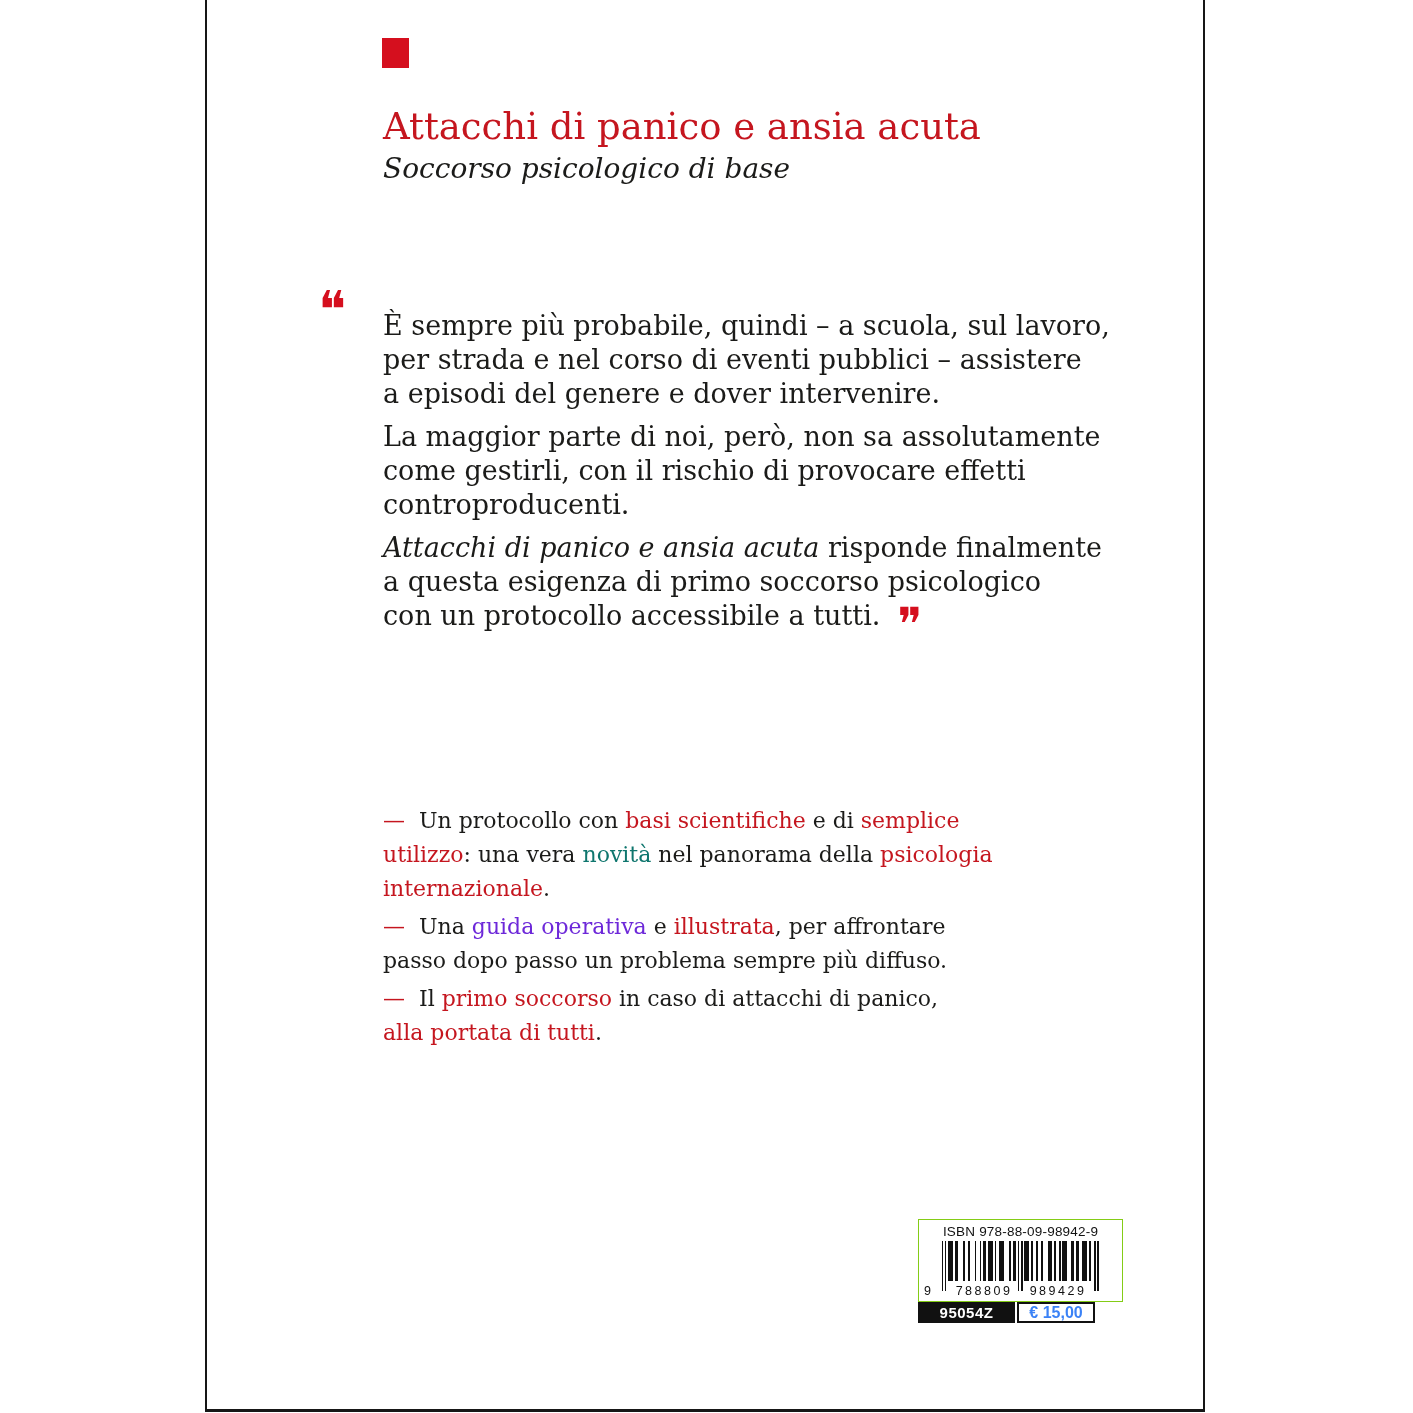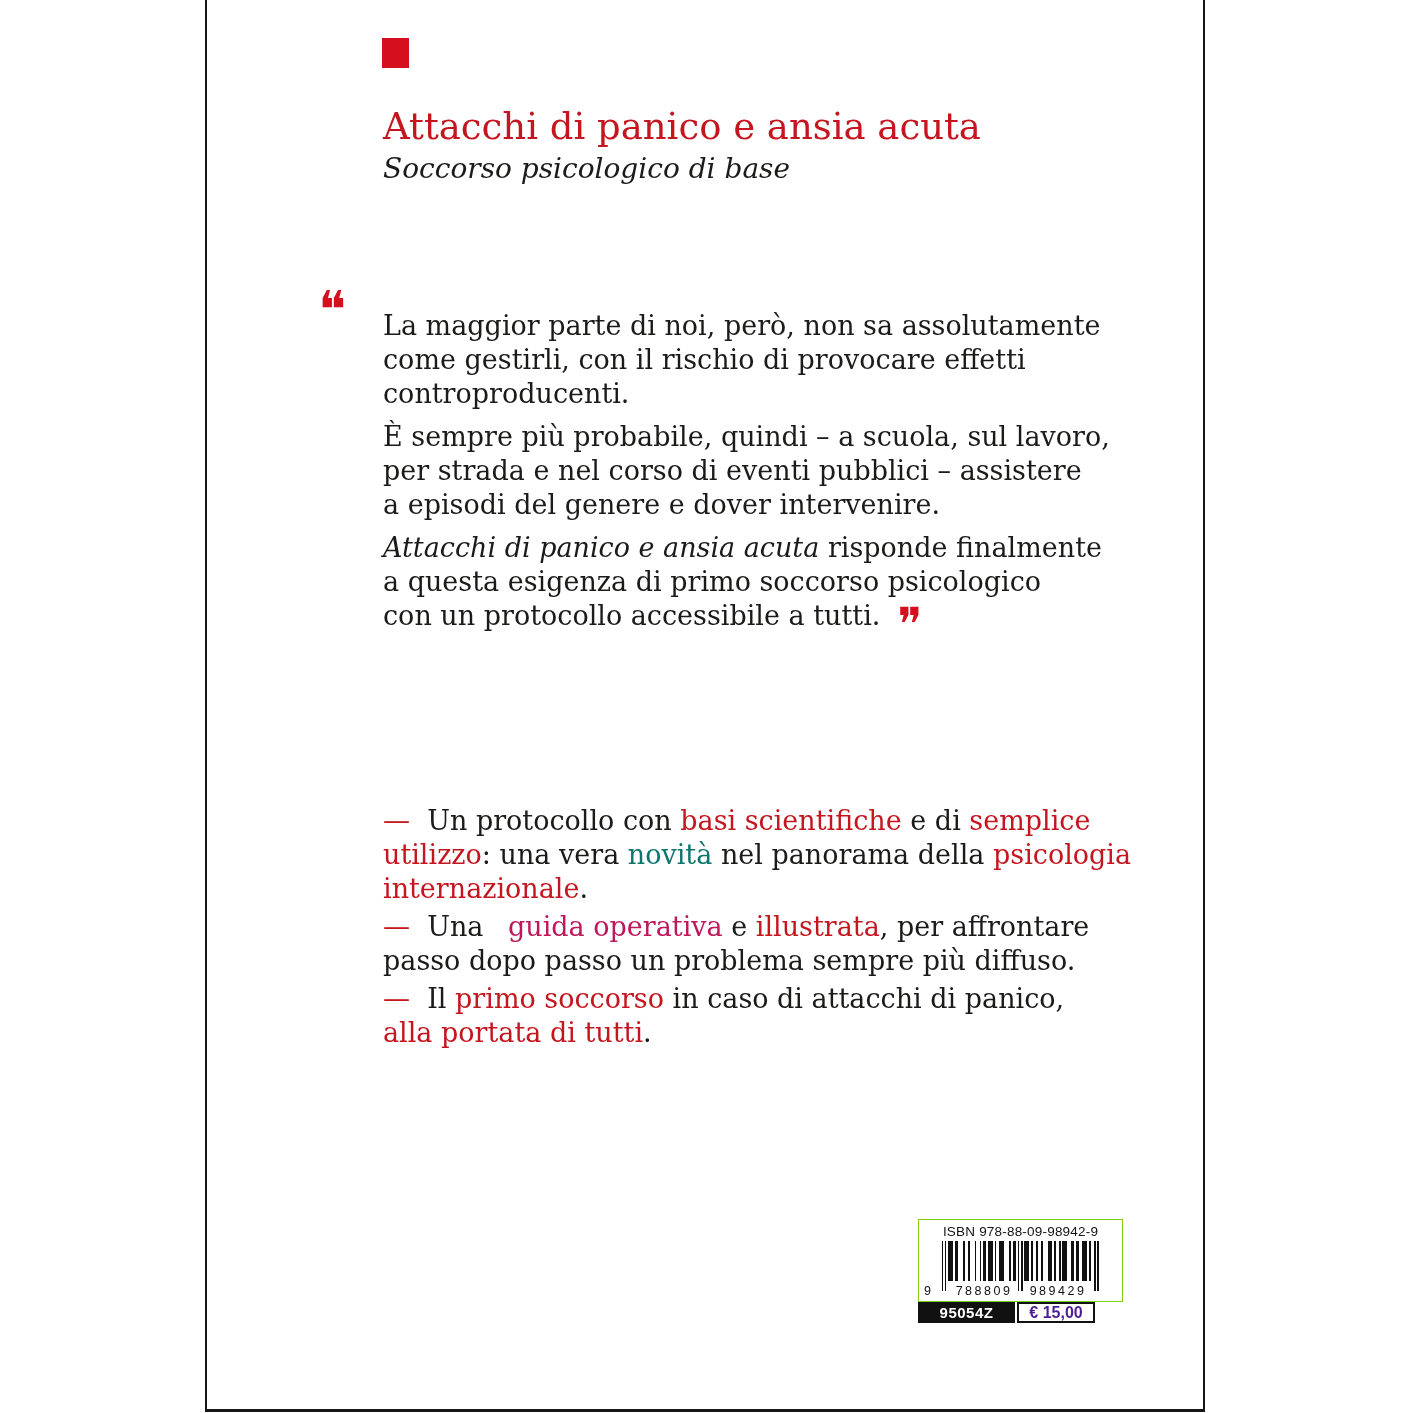--- a/index.html
+++ b/index.html
@@ -12,21 +12,21 @@
   .cover-border{
     left:205px;top:-4px;width:1000px;height:1416px;box-sizing:border-box;
     border:2px solid #161616;border-top:none;border-bottom-width:3px;background:#fff;
   }
   .publisher-mark{left:382px;top:38px;width:27px;height:30px;}
   .book-title{left:383px;top:105px;font-size:37px;line-height:43px;white-space:nowrap;}
   .book-subtitle{left:383px;top:152px;font-size:28px;line-height:33px;font-style:italic;white-space:nowrap;}
   .quote-open{left:318px;top:284px;font-size:52px;line-height:52px;font-family:"DejaVu Sans",sans-serif;}
   .quote-block{left:383px;top:309px;width:790px;font-size:27px;line-height:34px;}
   .qpara{margin:0 0 9px 0;white-space:pre-wrap;}
-  .bullets-block{left:383px;top:804px;width:790px;font-size:27px;line-height:34px;}
+  .bullets-block{left:383px;top:804px;width:790px;font-size:22px;line-height:34px;}
   .bullet{margin:0 0 4px 0;white-space:pre-wrap;}
   .red{}
   .it{font-style:italic;}
   .qclose{font-family:"DejaVu Sans",sans-serif;font-size:46px;line-height:0;vertical-align:-15px;}
   
   .bc-box{
     left:918px;top:1219px;width:205px;height:83px;box-sizing:border-box;
     border:1px solid #84cc16;background:#fff;font-family:"Liberation Sans",sans-serif;
   }
   .bc-isbn{margin-top:4px;text-align:center;font-size:13.5px;letter-spacing:0.2px;color:#111;}
@@ -41,52 +41,52 @@
   .bc-strip{
     left:918px;top:1302px;width:177px;height:21px;display:flex;
     font-family:"Liberation Sans",sans-serif;
   }
   .bc-code{
     width:97px;background:#111;color:#fff;font-weight:bold;font-size:15px;
     display:flex;align-items:center;justify-content:center;letter-spacing:0.5px;
   }
   .bc-price{
     flex:1;box-sizing:border-box;border:2px solid #111;margin-left:2px;background:#fff;
-    color:#4c1d95;font-weight:bold;font-size:16px;
+    color:#3b82f6;font-weight:bold;font-size:16px;
     display:flex;align-items:center;justify-content:center;
   }
 </style>
 </head>
 <body style="color: rgb(27, 27, 25);">
 
 <div class="abs cover-border" style="border-color: rgb(22, 22, 22);"></div>
 
 <div class="abs publisher-mark" style="background: rgb(213, 15, 30);"></div>
 
 <div class="abs book-title" style="color: rgb(197, 22, 31);">Attacchi di panico e ansia acuta</div>
 <div class="abs book-subtitle">Soccorso psicologico di base</div>
 
 <div class="abs quote-open" style="color: rgb(213, 15, 30);">❝</div>
 <div class="abs quote-block" id="quote-block">
+    <div class="qpara"><span>È sempre più probabile, quindi – a scuola, sul lavoro,
+per strada e nel corso di eventi pubblici – assistere
+a episodi del genere e dover intervenire.</span></div>
     <div class="qpara"><span>La maggior parte di noi, però, non sa assolutamente
 come gestirli, con il rischio di provocare effetti
 controproducenti.</span></div>
-    <div class="qpara"><span>È sempre più probabile, quindi – a scuola, sul lavoro,
-per strada e nel corso di eventi pubblici – assistere
-a episodi del genere e dover intervenire.</span></div>
     <div class="qpara"><span class="it">Attacchi di panico e ansia acuta</span><span> risponde finalmente
 a questa esigenza di primo soccorso psicologico
 con un protocollo accessibile a tutti.  </span><span class="qclose" style="color: rgb(213, 15, 30);">❞</span></div>
   </div>
 
 <div class="abs bullets-block" id="bullets-block">
     <div class="bullet"><span class="red" style="color: rgb(197, 22, 31);">—</span><span>  Un protocollo con </span><span class="red" style="color: rgb(197, 22, 31);">basi scientifiche</span><span> e di </span><span class="red" style="color: rgb(197, 22, 31);">semplice
 utilizzo</span><span>: una vera </span><span class="red" style="color: #0f766e;">novità</span><span> nel panorama della </span><span class="red" style="color: rgb(197, 22, 31);">psicologia
 internazionale</span><span>.</span></div>
-    <div class="bullet"><span class="red" style="color: rgb(197, 22, 31);">—</span><span>  Una </span><span class="red" style="color: #be185d; margin-left: 16px;">guida operativa</span><span> e </span><span class="red" style="color: rgb(197, 22, 31);">illustrata</span><span>, per affrontare
+    <div class="bullet"><span class="red" style="color: rgb(197, 22, 31);">—</span><span>  Una </span><span class="red" style="color: #6d28d9;">guida operativa</span><span> e </span><span class="red" style="color: rgb(197, 22, 31);">illustrata</span><span>, per affrontare
 passo dopo passo un problema sempre più diffuso.</span></div>
     <div class="bullet"><span class="red" style="color: rgb(197, 22, 31);">—</span><span>  Il </span><span class="red" style="color: rgb(197, 22, 31);">primo soccorso</span><span> in caso di attacchi di panico,
 </span><span class="red" style="color: rgb(197, 22, 31);">alla portata di tutti</span><span>.</span></div>
   </div>
 
 <div class="abs bc-box">
   <div class="bc-isbn">ISBN 978-88-09-98942-9</div>
   <div class="bc-bars" id="bc-bars">
       <div class="bar b1 tall"></div>
       <div class="bar tall"></div>

